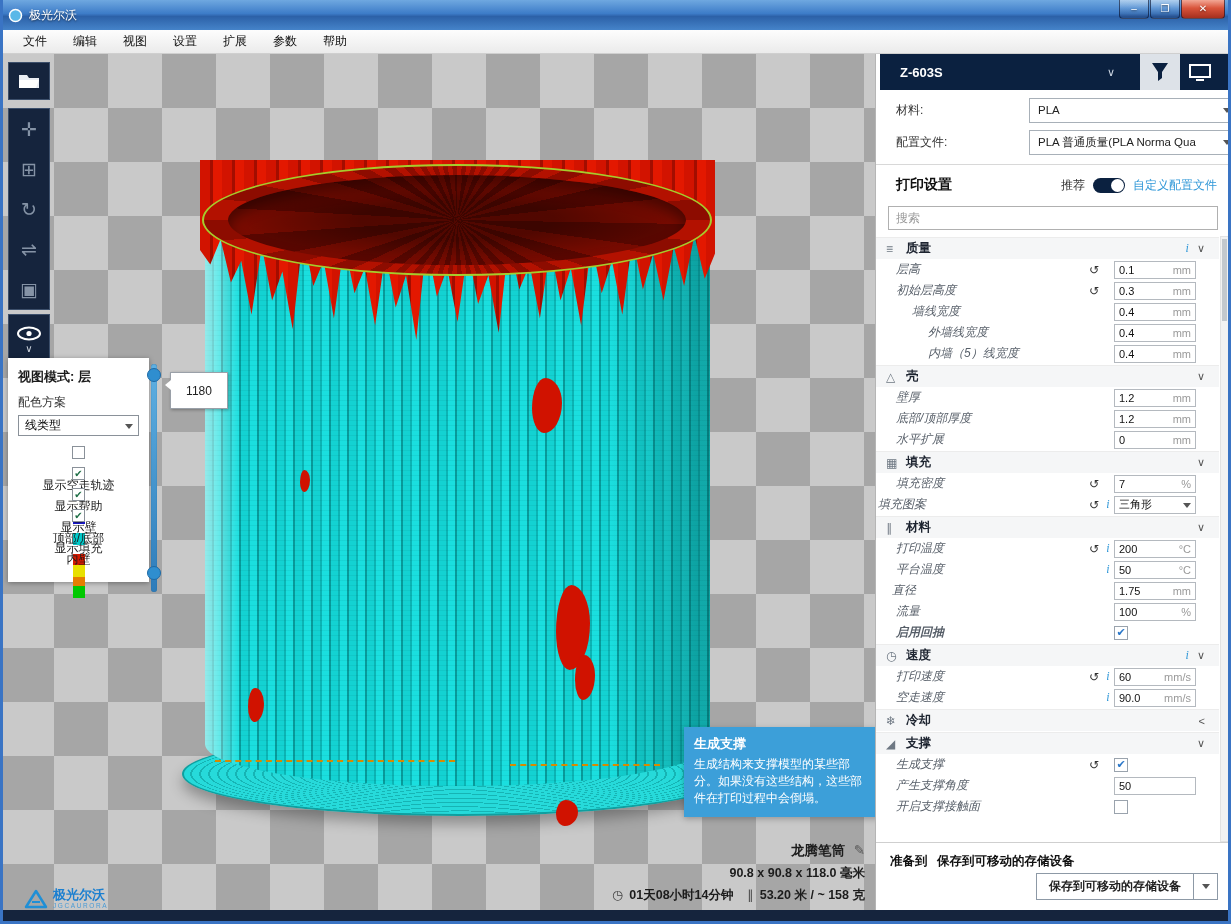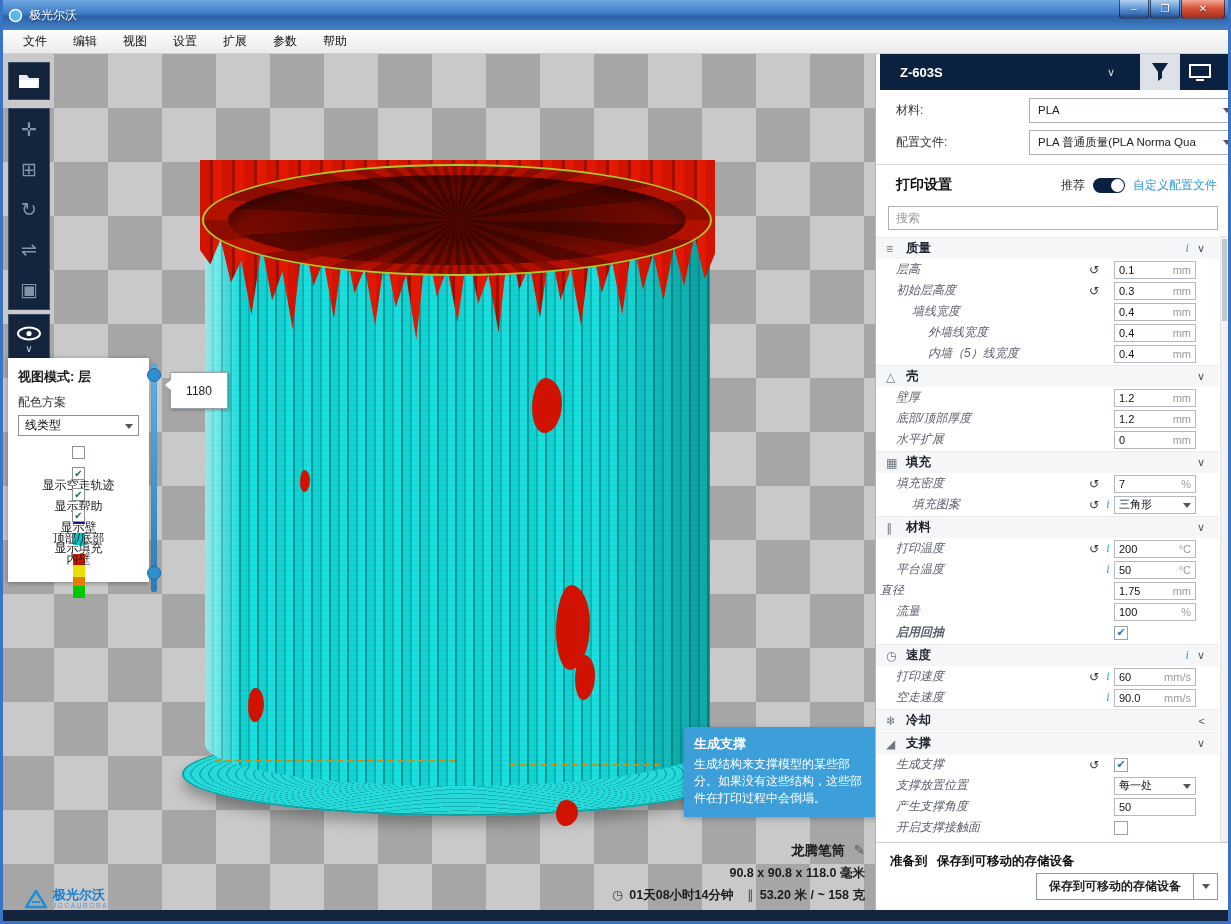--- a/index.html
+++ b/index.html
@@ -491,21 +491,21 @@
       <div class="srow">
         <span class="lbl" style="padding-left: 20px;">填充密度</span>
         <span class="rst">↺</span>
         <span class="inf"></span>
         <div class="valbox">
           <span class="val">7</span>
           <span class="unit">%</span>
         </div>
       </div>
       <div class="srow">
-        <span class="lbl" style="padding-left: 36px;">填充图案</span>
+        <span class="lbl" style="padding-left: 2px;">填充图案</span>
         <span class="rst">↺</span>
         <span class="inf">i</span>
         <div class="valbox sel">
           <span class="val">三角形</span>
           <span class="tri"></span>
         </div>
       </div>
       <div class="sec-header">
         <span class="sec-icon">∥</span>
         <span class="sec-title">材料</span>
@@ -525,21 +525,21 @@
       <div class="srow">
         <span class="lbl" style="padding-left: 20px;">平台温度</span>
         <span class="rst"></span>
         <span class="inf">i</span>
         <div class="valbox">
           <span class="val">50</span>
           <span class="unit">°C</span>
         </div>
       </div>
       <div class="srow">
-        <span class="lbl" style="padding-left: 4px;">直径</span>
+        <span class="lbl" style="padding-left: 16px;">直径</span>
         <span class="rst"></span>
         <span class="inf"></span>
         <div class="valbox">
           <span class="val">1.75</span>
           <span class="unit">mm</span>
         </div>
       </div>
       <div class="srow">
         <span class="lbl" style="padding-left: 20px;">流量</span>
         <span class="rst"></span>
@@ -595,29 +595,20 @@
           <span class="sec-chev">∨</span>
         </span>
       </div>
       <div class="srow">
         <span class="lbl" style="padding-left: 20px;">生成支撑</span>
         <span class="rst">↺</span>
         <span class="inf"></span>
         <span class="cbx">✔</span>
       </div>
       <div class="srow">
-        <span class="lbl" style="padding-left: 20px;">支撑放置位置</span>
-        <span class="rst"></span>
-        <span class="inf"></span>
-        <div class="valbox sel">
-          <span class="val">每一处</span>
-          <span class="tri"></span>
-        </div>
-      </div>
-      <div class="srow">
         <span class="lbl" style="padding-left: 20px;">产生支撑角度</span>
         <span class="rst"></span>
         <span class="inf"></span>
         <div class="valbox">
           <span class="val">50</span>
         </div>
       </div>
       <div class="srow">
         <span class="lbl" style="padding-left: 20px;">开启支撑接触面</span>
         <span class="rst"></span>

